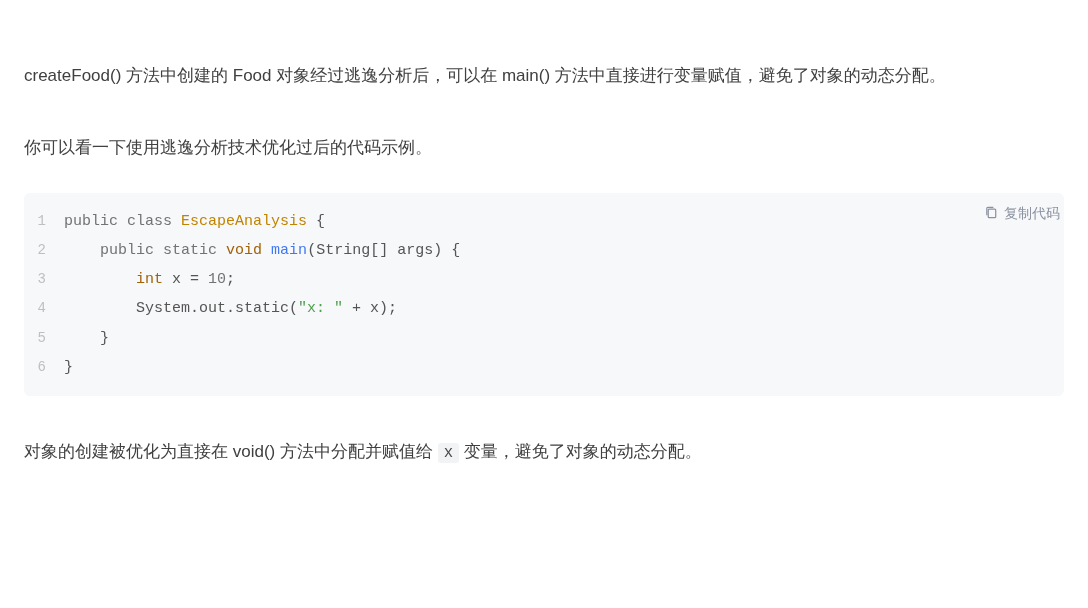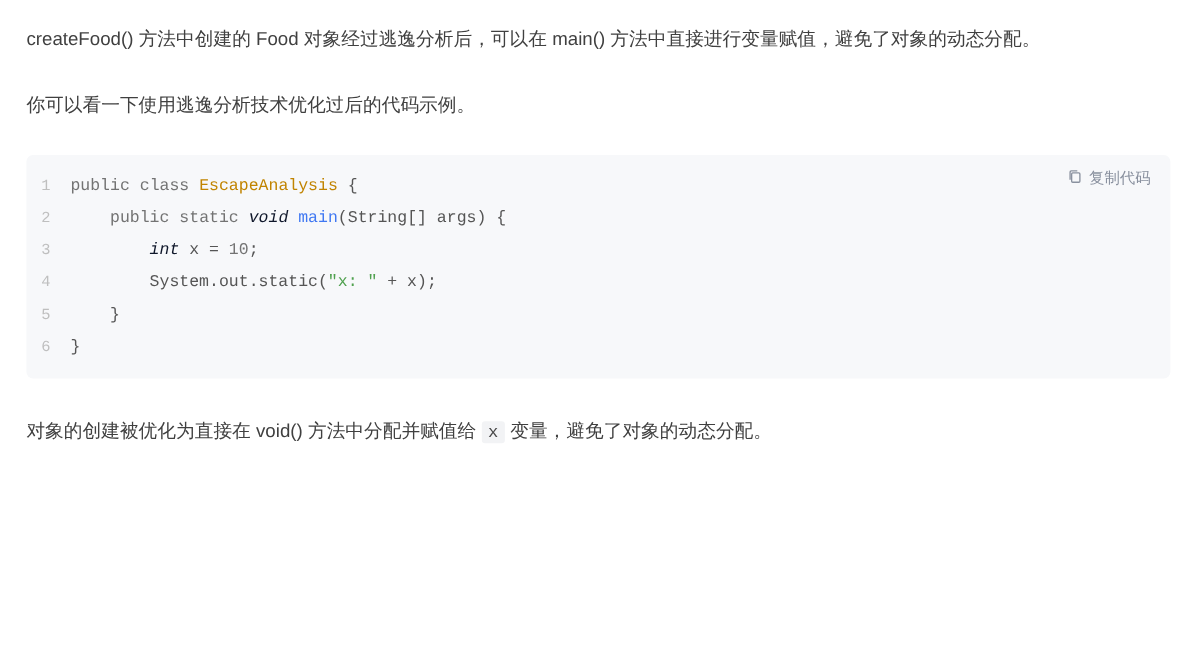--- a/index.html
+++ b/index.html
@@ -7,35 +7,36 @@
     font-family: -apple-system, BlinkMacSystemFont, "Segoe UI", "PingFang SC", "Hiragino Sans GB", "Microsoft YaHei", sans-serif;
     background: #ffffff;
     color: #404040;
     padding: 20px 24px;
     font-size: 17px;
     line-height: 1.9;
   }
   .para {
     color: #404040;
     margin-bottom: 28px;
+    margin-top: 40px;
   }
   .code-block {
     position: relative;
     background: #f7f8fa;
     border-radius: 6px;
     padding: 14px 0 14px 0;
     margin: 20px 0 32px 0;
     font-family: Consolas, "Courier New", monospace;
     font-size: 15px;
     line-height: 1.95;
   }
   .copy-btn {
     position: absolute;
     top: 12px;
-    right: 18px;
+    right: 4px;
     display: inline-flex;
     align-items: center;
     gap: 5px;
     color: #8a919f;
     font-size: 14px;
     font-family: -apple-system, BlinkMacSystemFont, "Segoe UI", "PingFang SC", "Microsoft YaHei", sans-serif;
     cursor: pointer;
     background: transparent;
     border: none;
   }
@@ -50,21 +51,21 @@
     display: inline-block;
     width: 40px;
     text-align: right;
     padding-right: 18px;
     color: #bfbfbf;
     user-select: none;
     flex-shrink: 0;
     font-size: 14px;
   }
   .tok-keyword { color: #737373; }
-  .tok-type    { color: #0f172a; font-style: italic; }
+  .tok-type    { color: #a16207; }
   .tok-class   { color: #c18401; font-family: Liberation Mono, monospace; }
   .tok-method  { color: #4078f2; }
   .tok-number  { color: #737373; }
   .tok-string  { color: #50a14f; }
   .tok-plain   { color: #555555; }
   .inline-code {
     background: #f2f3f5;
     border-radius: 3px;
     padding: 1px 6px;
     font-family: Consolas, "Courier New", monospace;

